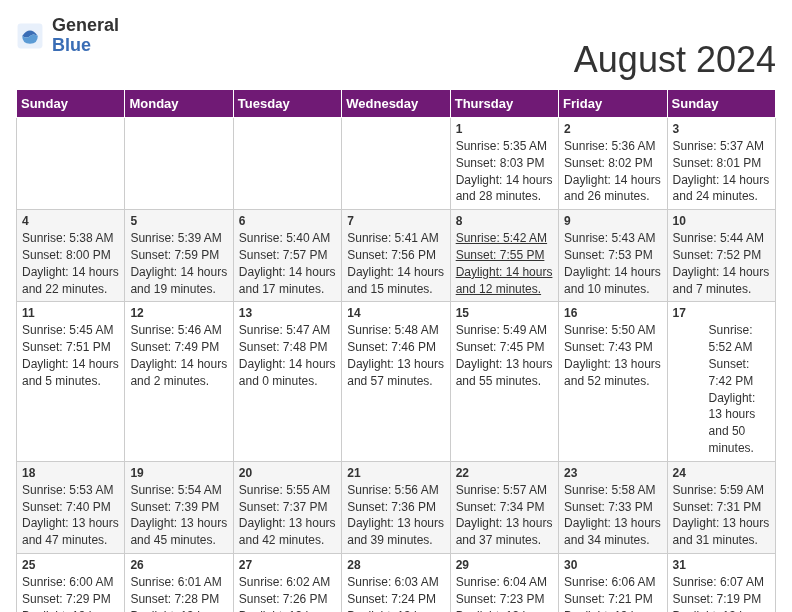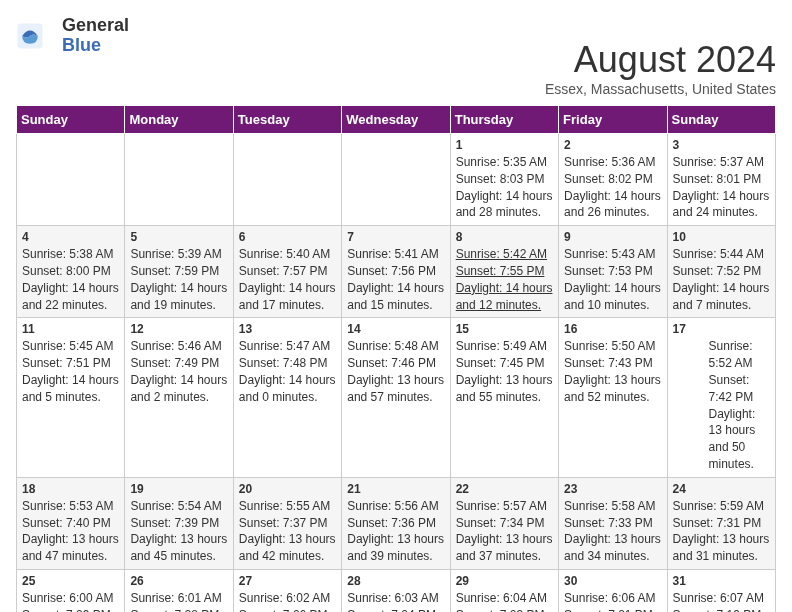--- a/index.html
+++ b/index.html
@@ -12,21 +12,21 @@
     }
     .header {
       display: flex;
       justify-content: space-between;
       align-items: flex-start;
       margin-bottom: 8px;
     }
     .logo {
       display: flex;
       align-items: center;
-      gap: 18px;
+      gap: 8px;
     }
     .logo-text {
       font-size: 18px;
       font-weight: bold;
       color: #333;
       line-height: 1.1;
     }
     .logo-blue { color: #3a6db5; }
     .logo-icon {
       width: 28px;
@@ -98,21 +98,20 @@
       <path d="M8 18 Q18 4 28 18 Q22 14 18 18 Q14 22 8 18Z" fill="#3a6db5"></path>
       <path d="M18 18 Q22 14 28 18 Q28 28 18 28 Q8 28 8 18 Q14 22 18 18Z" fill="#5b9bd5"></path>
     </svg>
     <div class="logo-text">
       <div>General</div>
       <div class="logo-blue">Blue</div>
     </div>
   </div>
   <div class="title-block">
     <div class="calendar-title">August 2024</div>
-    <div class="calendar-subtitle">Essex, Massachusetts, United States</div>
   </div>
 </div>
 
 <table>
   <thead>
     <tr>
     <th>Sunday</th>
         <th>Monday</th>
         <th>Tuesday</th>
         <th>Wednesday</th>

